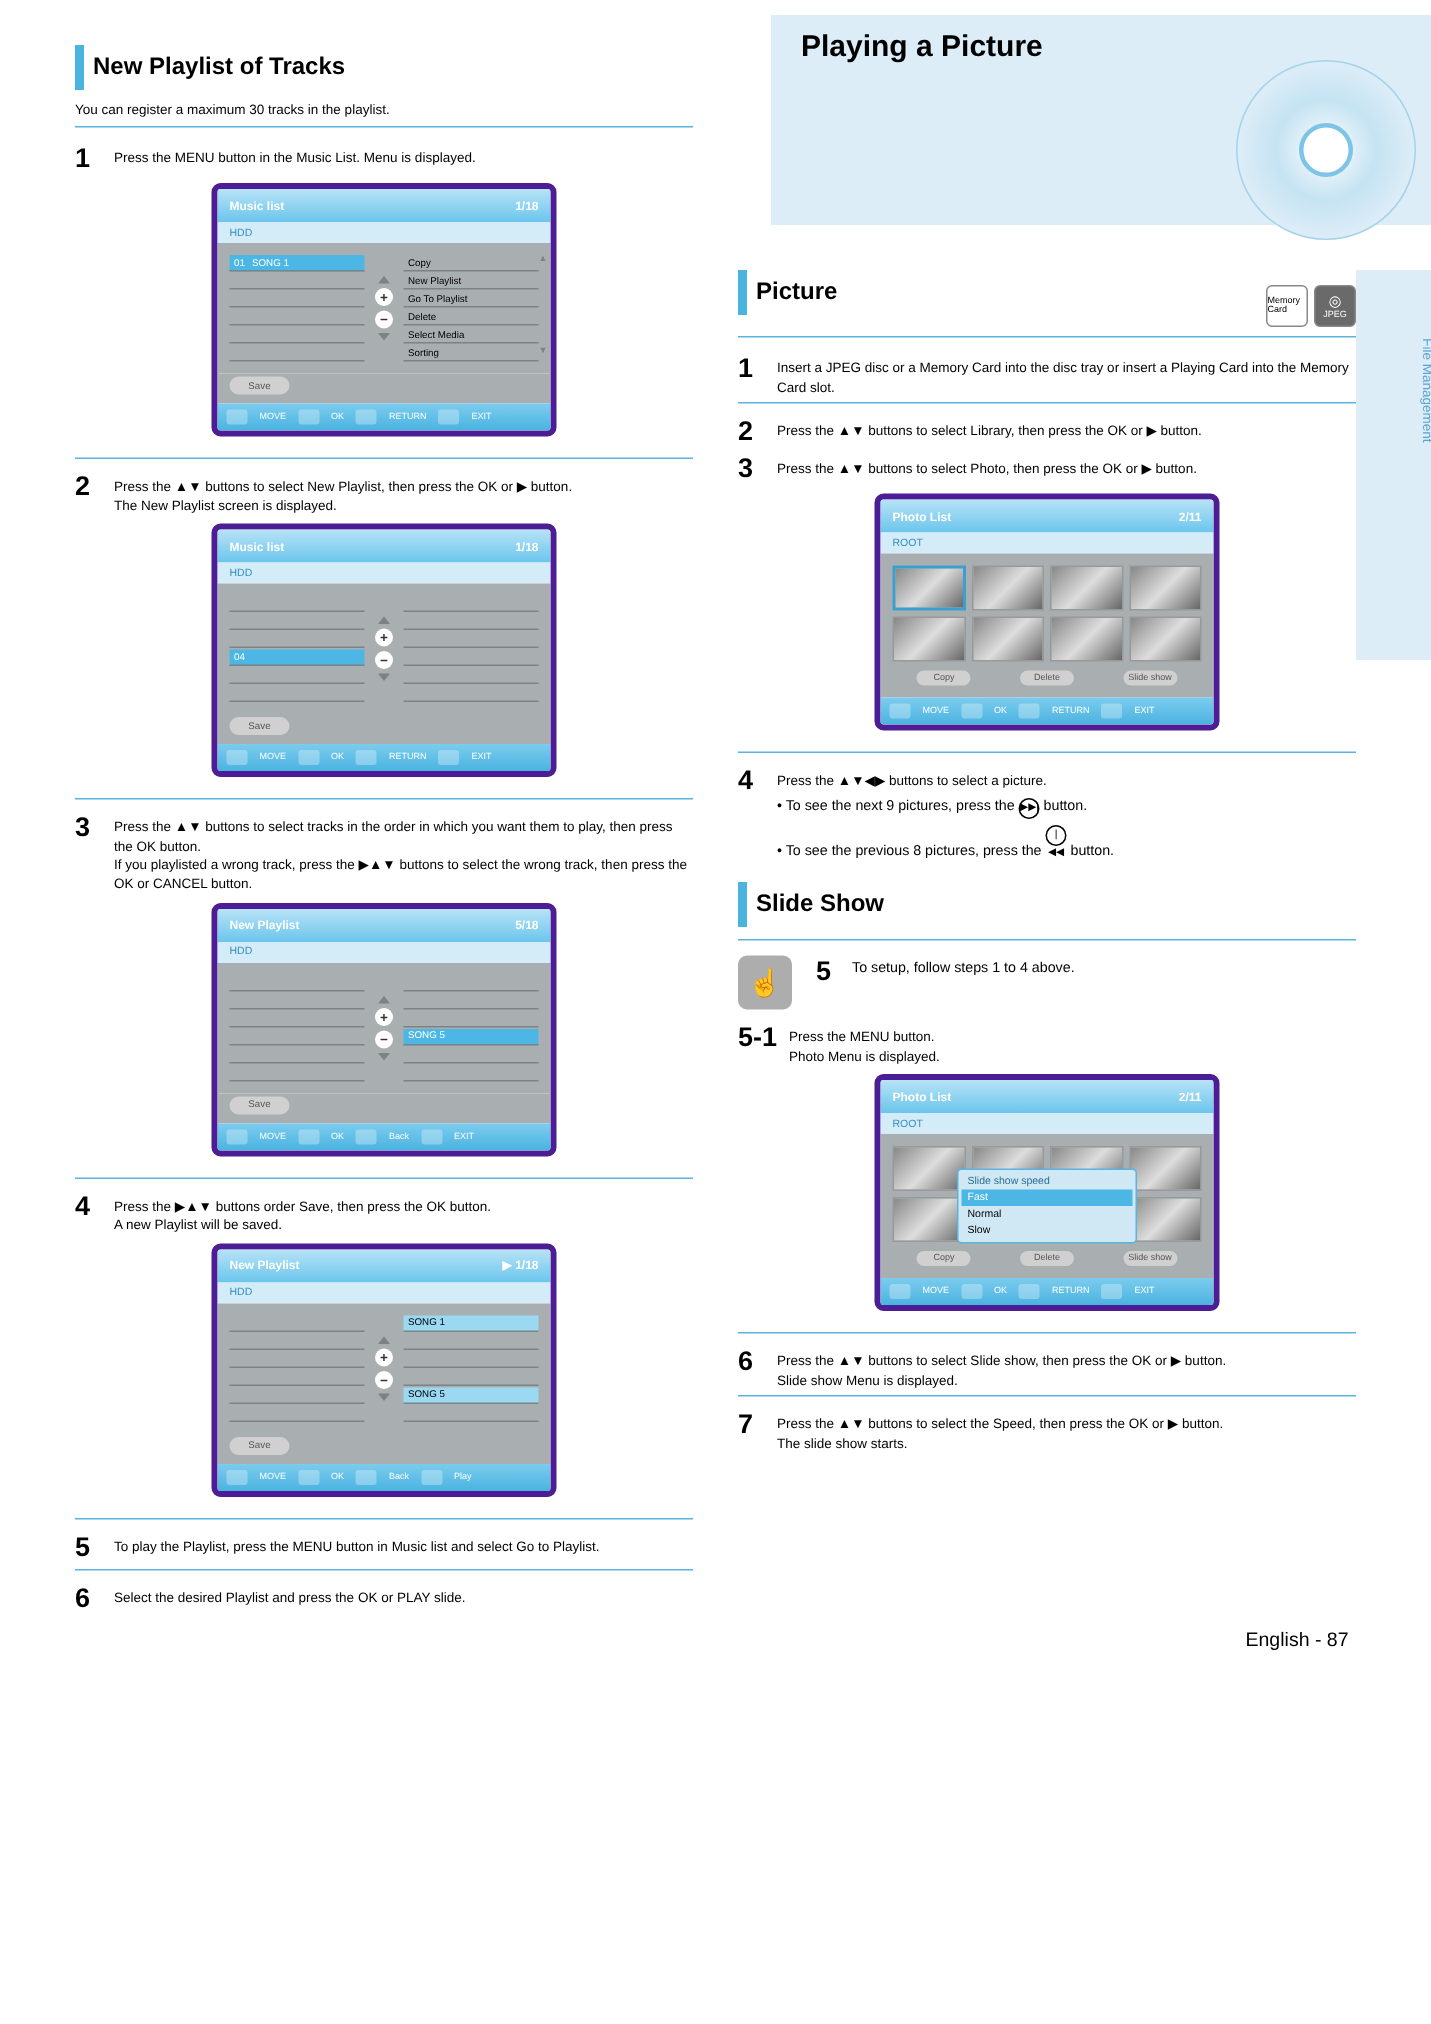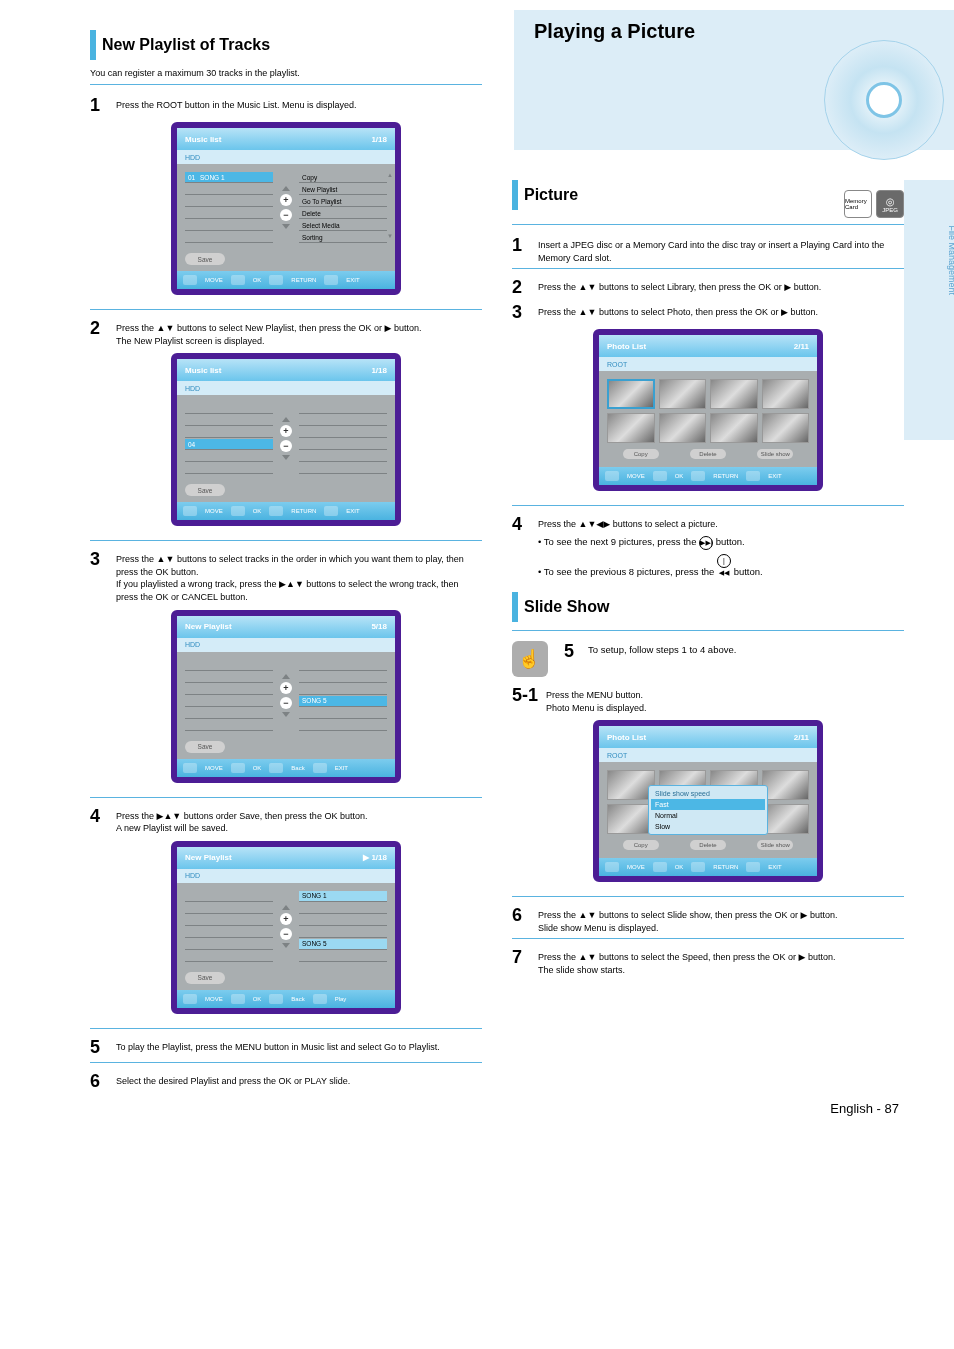--- a/index.html
+++ b/index.html
@@ -1,17 +1,17 @@
 <!DOCTYPE html>
 <html><head>
 <meta charset="utf-8">
 <style>
   * { margin: 0; padding: 0; box-sizing: border-box; }
   body { font-family: Arial, Helvetica, sans-serif; font-size: 10px; color: #000; background: #fff; width: 954px; margin: 0 auto; padding: 30px 50px; position: relative; }
-  .two-col { display: flex; gap: 30px; margin-left: 40px; }
+  .two-col { display: flex; gap: 30px; }
   .col { flex: 1; }
   .col-right { position: relative; }
   .banner { position: absolute; top: -20px; right: -50px; width: 440px; height: 140px; background: #dcedf7; z-index: -1; }
   .banner-disc { position: absolute; right: 10px; top: 30px; width: 120px; height: 120px; border-radius: 50%; background: radial-gradient(circle at center, #fff 0%, #c5e3f2 40%, #dcedf7 70%); border: 1px solid #a5d3eb; overflow: hidden; }
   .banner-disc::after { content: ''; position: absolute; top: 50%; left: 50%; width: 30px; height: 30px; border-radius: 50%; background: #fff; border: 3px solid #7ec4e6; transform: translate(-50%, -50%); }
   .side-bar { position: absolute; right: -50px; top: 150px; width: 50px; height: 260px; background: #dcedf7; }
   .side-label { position: absolute; right: -48px; top: 260px; transform: rotate(90deg); transform-origin: right center; font-size: 9px; color: #5aa3d0; white-space: nowrap; }
   .heading-row { display: flex; align-items: center; gap: 6px; margin-bottom: 8px; }
   .heading-bar { width: 6px; height: 30px; background: #4ab3e0; }
   .heading-text { font-size: 16px; font-weight: bold; }
@@ -20,21 +20,21 @@
   .hr-thin { border: none; border-top: 1px solid #5ab3e0; margin: 4px 0 8px; }
   .step { display: flex; gap: 8px; margin-bottom: 4px; }
   .step-num { font-size: 18px; font-weight: bold; color: #000; min-width: 18px; }
   .step-body { flex: 1; padding-top: 4px; line-height: 1.4; }
   .small { font-size: 9px; color: #000; }
   .icon-group { display: flex; gap: 4px; }
   .chip { width: 28px; height: 28px; border: 1px solid #888; border-radius: 4px; display: flex; flex-direction: column; align-items: center; justify-content: center; font-size: 6px; background: #fff; }
   .chip-dark { background: #6a6a6a; color: #fff; }
   .arrows { font-family: Arial; }
   
-  .ui-box { width: 230px; margin: 6px auto 14px; border-radius: 6px; overflow: hidden; border: 6px solid #4c1d95; }
+  .ui-box { width: 230px; margin: 6px auto 14px; border-radius: 6px; overflow: hidden; border: 4px solid #4c1d95; }
   .ui-title-bar { background: linear-gradient(#b7e3f7, #6bc5ec); height: 22px; display: flex; align-items: center; padding: 0 8px; font-size: 8px; color: #fff; font-weight: bold; }
   .ui-title-bar .spacer { flex: 1; }
   .ui-sub-bar { background: #d4ecf8; height: 14px; display: flex; align-items: center; padding: 0 8px; font-size: 7px; color: #338ec0; }
   .ui-body { background: #a9aeb0; padding: 8px; display: flex; gap: 6px; position: relative; }
   .ui-list { flex: 1; display: flex; flex-direction: column; gap: 1px; }
   .ui-row { height: 11px; border-bottom: 1px solid #7d8284; font-size: 6.5px; display: flex; align-items: center; padding: 0 3px; color: #000; }
   .ui-row.hl-blue { background: #4cb7e5; color: #fff; }
   .ui-row.hl-lblue { background: #9bd9f2; }
   .ui-row-num { width: 12px; }
   .ui-divider { width: 14px; display: flex; flex-direction: column; align-items: center; justify-content: center; gap: 3px; }
@@ -74,21 +74,21 @@
   <div class="col">
     <div class="heading-row">
       <div class="heading-bar"></div>
       <div class="heading-text">New Playlist of Tracks</div>
     </div>
     <div class="small">You can register a maximum 30 tracks in the playlist.</div>
     <hr class="hr">
 
     <div class="step">
       <div class="step-num">1</div>
-      <div class="step-body small">Press the ROOT button in the Music List.
+      <div class="step-body small">Press the MENU button in the Music List.
 Menu is displayed.</div>
     </div>
 
     <div class="ui-box">
       <div class="ui-title-bar">
           <span>Music list</span>
           <span class="spacer"></span>
           <span>1/18</span>
         </div>
       <div class="ui-sub-bar">

